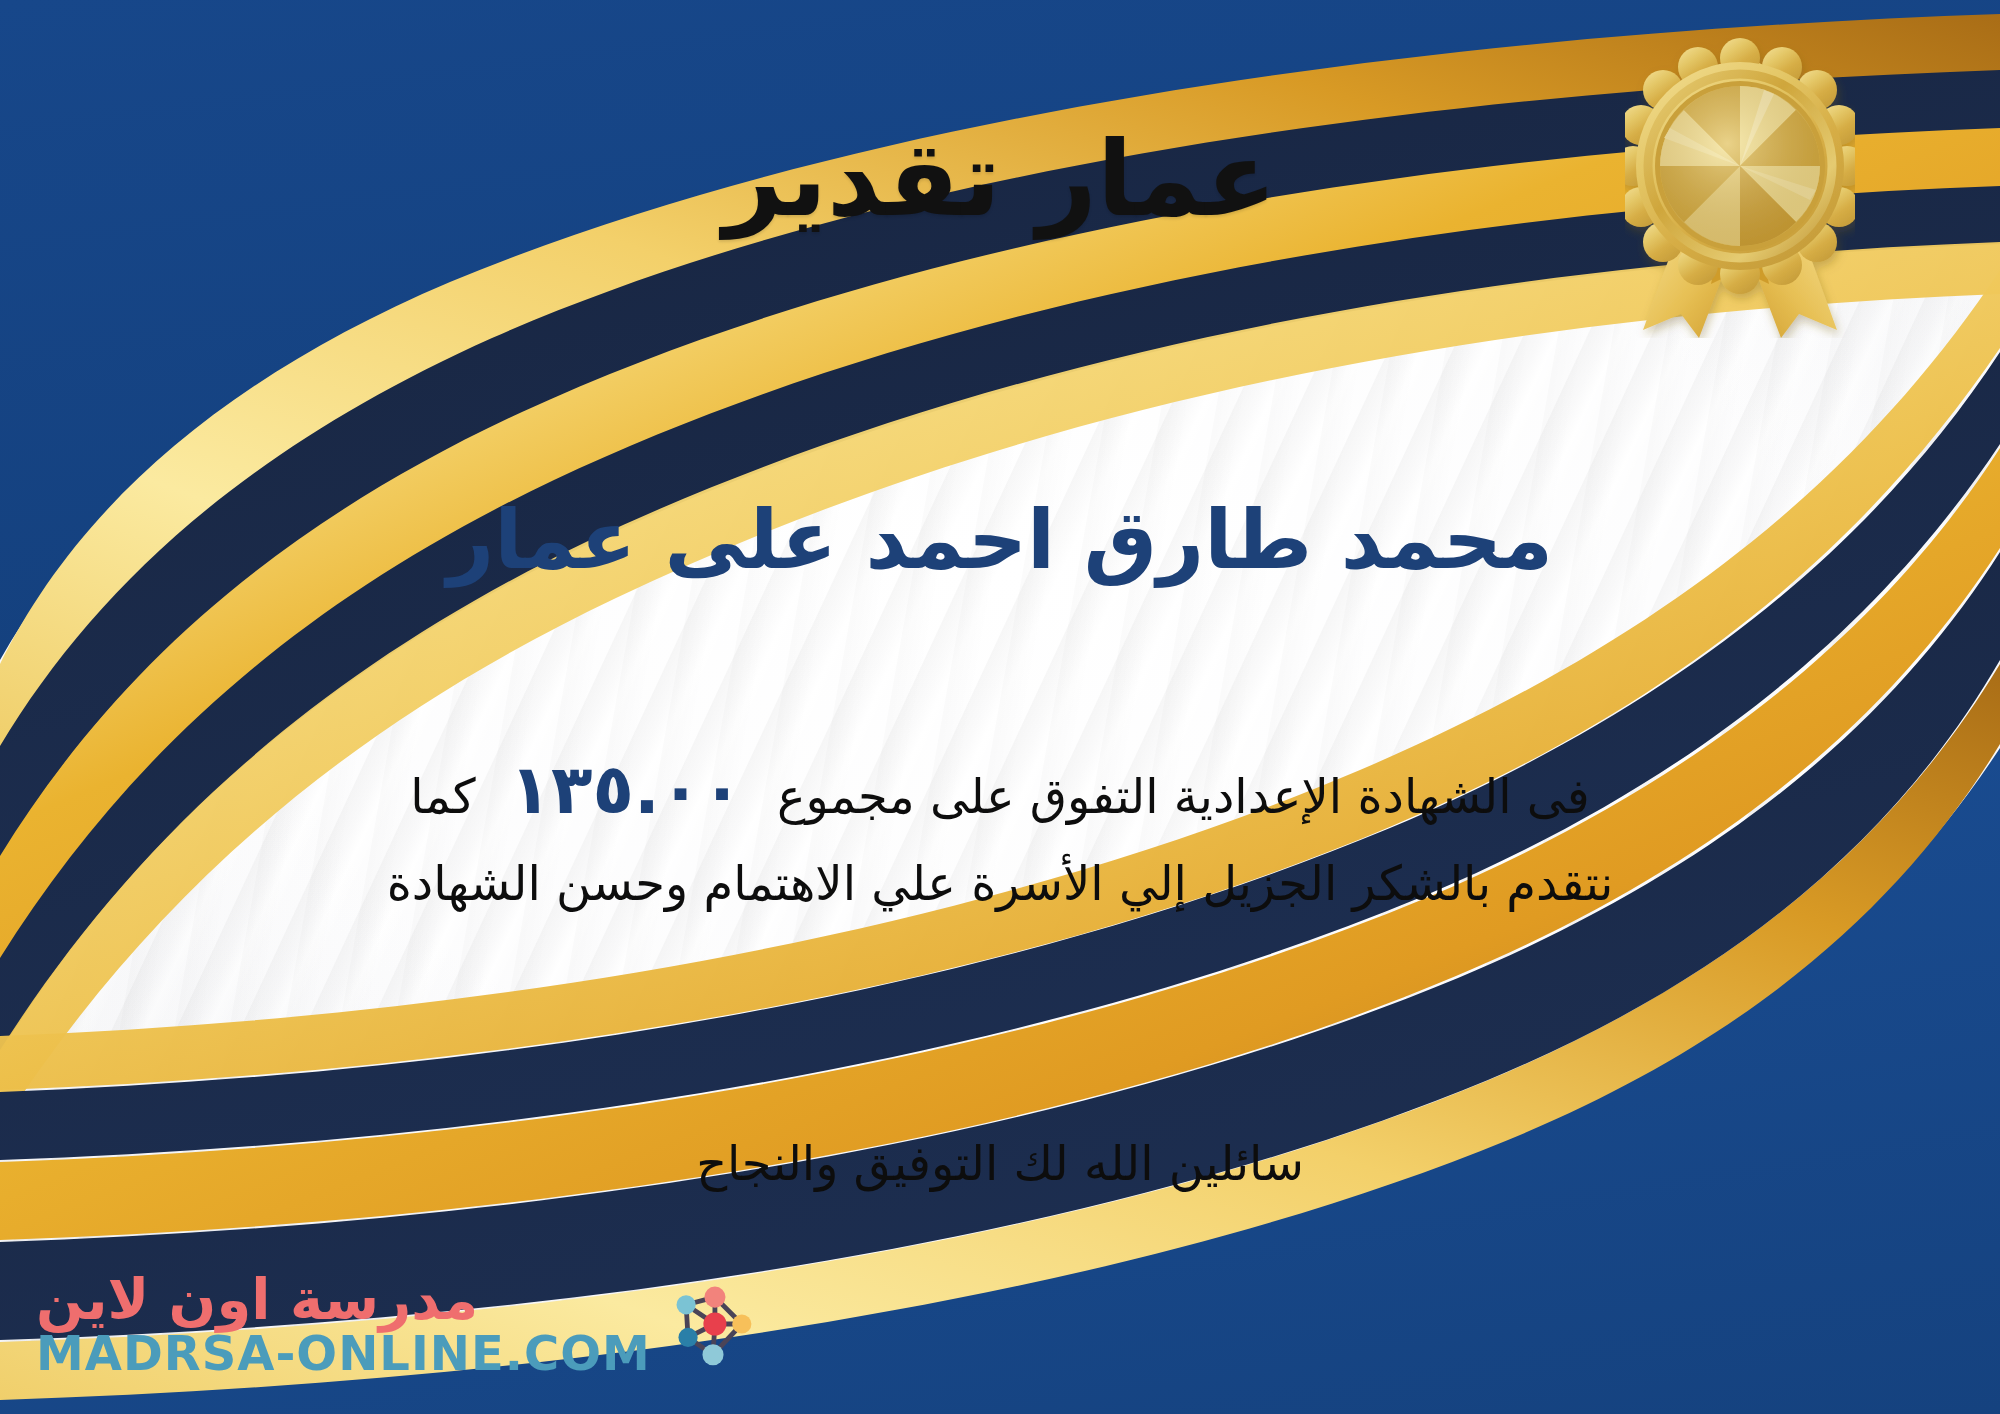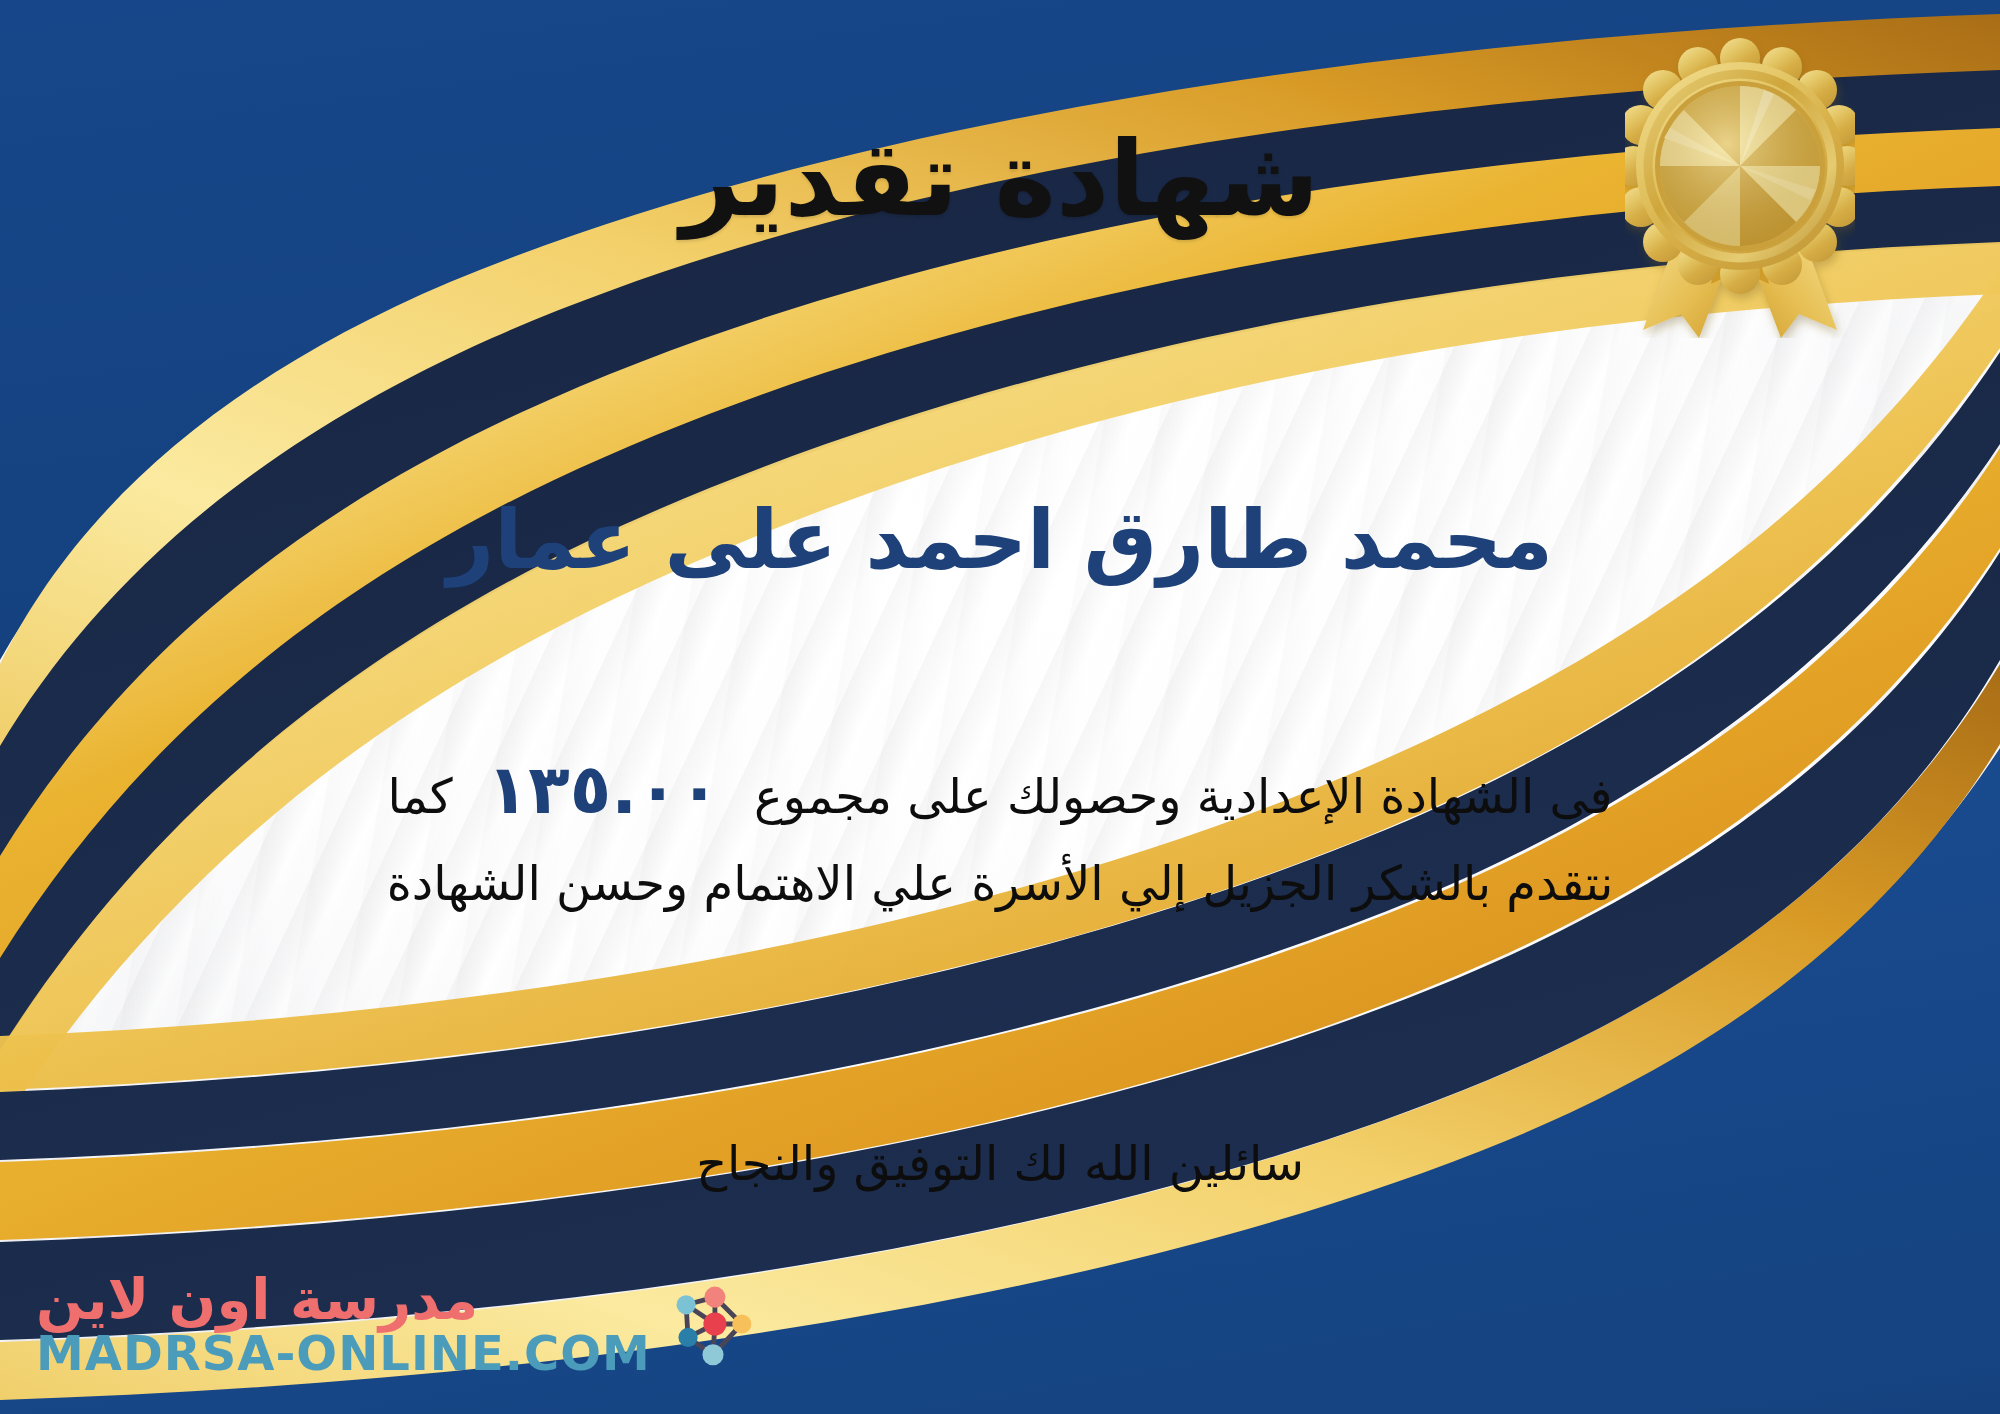--- a/index.html
+++ b/index.html
@@ -306,27 +306,27 @@
           <path d="M0,0 L-70,-38 L-76,-28 Z" fill="#fdf6d0" opacity=".55"></path>
           <path d="M0,0 L70,34 L76,24 Z" fill="#fdf6d0" opacity=".45"></path>
           <circle cx="0" cy="0" r="80" fill="url(#faceShade)"></circle>
         </g>
       </g>
     </g>
   </svg>
 
   <div class="content">
 
-    <div class="title">شهادة تقدير</div>
+    <div class="title">عمار تقدير</div>
 
     <div class="recipient">محمد طارق احمد على عمار</div>
 
     <div class="body">
       <span class="ln">
-        <span>فى الشهادة الإعدادية وحصولك على مجموع</span><span class="grade">١٣٥.٠٠</span><span>كما</span>
+        <span>فى الشهادة الإعدادية التفوق على مجموع</span><span class="grade">١٣٥.٠٠</span><span>كما</span>
       </span>
       <span class="ln">نتقدم  بالشكر الجزيل إلي الأسرة علي الاهتمام وحسن الشهادة</span>
     </div>
 
     <div class="closing">سائلين الله لك التوفيق  والنجاح</div>
   </div>
 
   <div class="brand">
     <svg class="brand-icon" viewBox="0 0 100 100">
       <g stroke="#4a4458" stroke-width="5" stroke-linecap="round">

